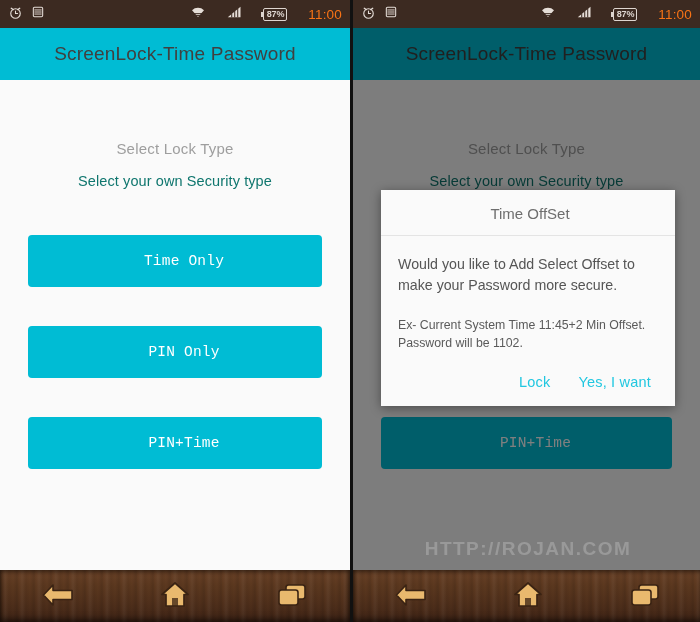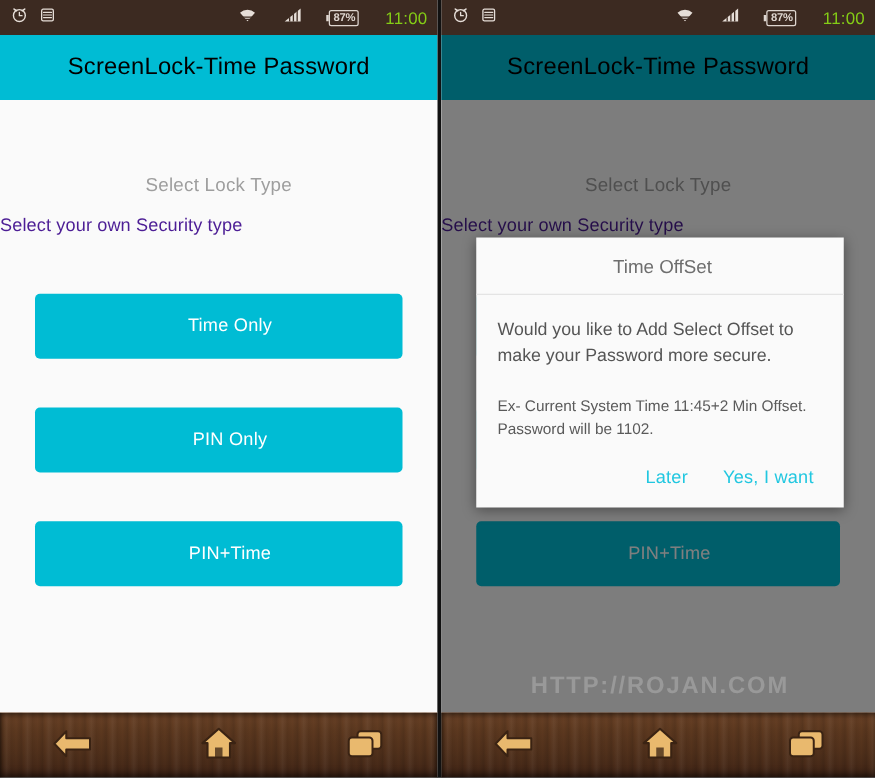--- a/index.html
+++ b/index.html
@@ -67,36 +67,36 @@
   }
   .sb-batt span {
     font-size: 9px;
     color: #ded6d0;
     font-weight: bold;
     letter-spacing: -0.2px;
     line-height: 1;
   }
   .sb-time {
     font-size: 13.5px;
-    color: #84cc16;
+    color: #f97316;
     letter-spacing: 0.2px;
   }
 
   
   .appbar {
     height: 52px;
     background: #00bcd4;
     display: flex;
     align-items: center;
     justify-content: center;
     position: relative;
     z-index: 10;
   }
   .appbar-title {
-    color: #000000;
+    color: #404040;
     font-size: 19px;
     font-weight: 300;
     letter-spacing: 0.2px;
   }
 
   
   .content {
     position: relative;
     height: 360px;
     background: #fafafa;
@@ -104,39 +104,39 @@
   }
   .heading {
     text-align: center;
     color: #9e9e9e;
     font-size: 15px;
     font-weight: 300;
     padding-top: 60px;
     letter-spacing: 0.2px;
   }
   .subheading {
-    text-align: left;
-    color: #4c1d95;
+    text-align: center;
+    color: #0f766e;
     font-size: 14.5px;
     padding-top: 16px;
     letter-spacing: 0.1px;
   }
   .btn-stack {
     padding: 0 28px;
     margin-top: 46px;
   }
   .lock-btn {
     height: 52px;
     background: #00bcd4;
     border: none;
     border-radius: 4px;
     width: 100%;
     color: #ffffff;
     font-size: 14.5px;
-    font-family: Liberation Sans, sans-serif;
+    font-family: Liberation Mono, monospace;
     display: flex;
     align-items: center;
     justify-content: center;
     margin-bottom: 39px;
     cursor: pointer;
     letter-spacing: 0.2px;
     padding-left: 24px;
   }
 
   
@@ -403,21 +403,21 @@
 
     <div class="dim"></div>
 
     <div class="dialog">
       <div class="dialog-title">Time OffSet</div>
       <div class="dialog-body">
         <p class="dialog-msg">Would you like to Add Select Offset to make your Password more secure.</p>
         <p class="dialog-ex">Ex- Current System Time 11:45+2 Min Offset. Password will be 1102.</p>
       </div>
       <div class="dialog-actions">
-        <button class="dialog-btn">Later</button>
+        <button class="dialog-btn">Lock</button>
         <button class="dialog-btn">Yes, I want</button>
       </div>
     </div>
 
     <div class="watermark">
       <div class="wm-url">HTTP://ROJAN.COM</div>
     </div>
 
     <div class="navbar">
       <button class="nav-btn">

